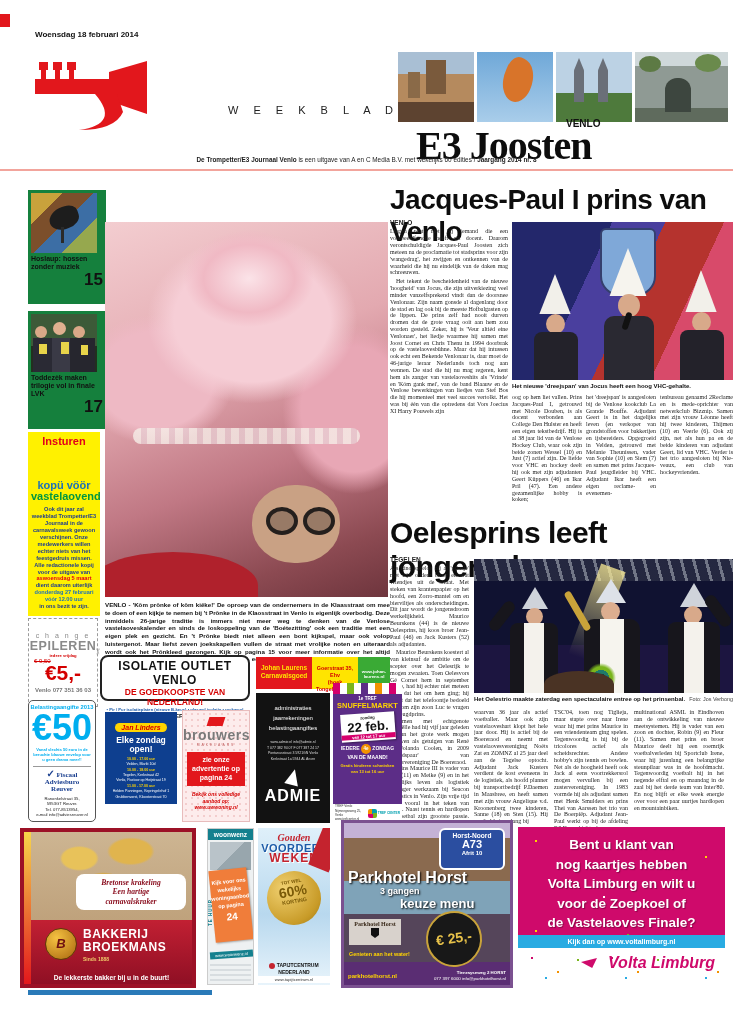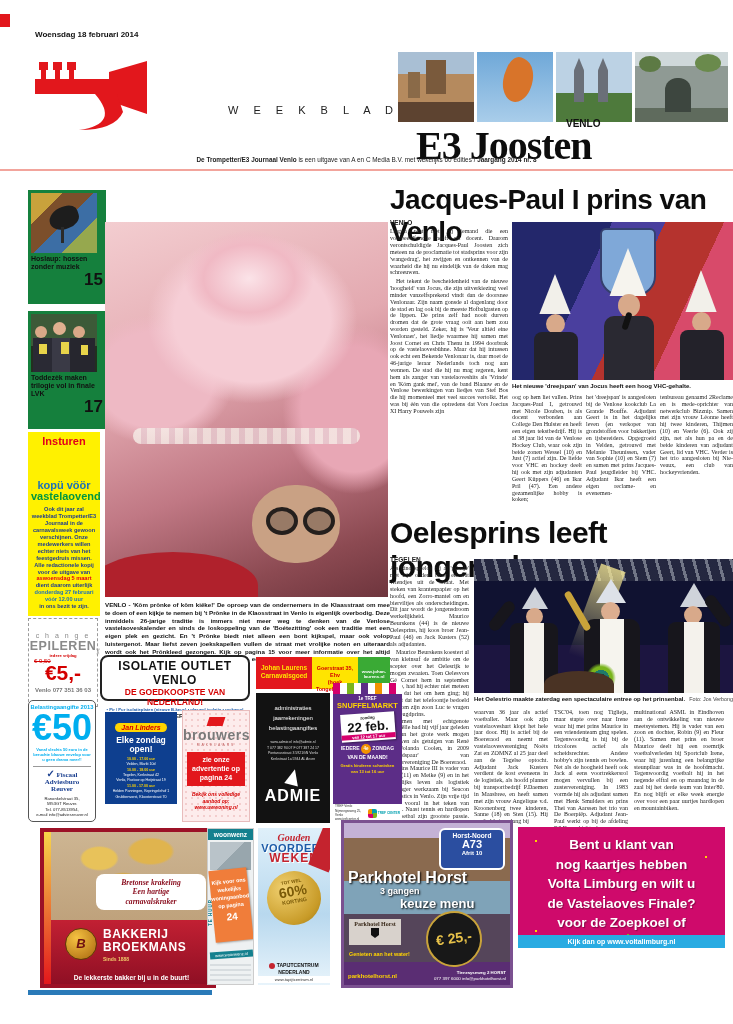--- a/index.html
+++ b/index.html
@@ -329,21 +329,21 @@
       <div class="mini" style="font-size:3.2px;text-align:left;color:#333;line-height:1.4;flex:1;">
         <span>TREF Venlo</span><br>
         <span>Nijmeegseweg 25, Venlo</span><br>
         <span>www.trefcenter.nl</span>
       </div>
       <div style="width:9px;height:9px;background:conic-gradient(#00a0b0 0 25%,#7ab51d 25% 50%,#d6006d 50% 75%,#f39200 75%);border-radius:2px;"></div>
       <div class="mini" style="font-size:3.2px;font-weight:bold;color:#00a0b0;margin-left:1px;">TREF CENTER</div>
     </div>
   </div>
 
-  <div class="abs adbox" style="left:40px;top:828px;width:176px;height:160px;border:4px solid #9c1126;background:#15803d;">
+  <div class="abs adbox" style="left:20px;top:828px;width:176px;height:160px;border:4px solid #9c1126;background:#15803d;">
     <div class="shape" style="left:0;top:0;bottom:0;width:7px;background:linear-gradient(180deg,#f7d74a,#e2171c);"></div>
     <div class="shape" style="left:7px;top:0;right:0;height:88px;background:
       radial-gradient(28px 18px at 30% 30%,#e8c25a 0 60%,rgba(0,0,0,0) 70%),
       radial-gradient(34px 20px at 62% 22%,#e0b44e 0 60%,rgba(0,0,0,0) 70%),
       radial-gradient(30px 18px at 45% 60%,#d8a83e 0 60%,rgba(0,0,0,0) 70%),
       linear-gradient(180deg,#cdb592,#bfa27c);"></div>
     <div class="shape serif" style="right:6px;top:42px;width:104px;background:#fff;border-radius:8px;padding:4px 3px;text-align:center;font-style:italic;font-weight:bold;color:#8b1020;font-size:7.6px;line-height:1.25;">
       <span>Bretonse krakeling</span><br>
       <span>Een hartige</span><br>
       <span>carnavalskraker</span>
@@ -425,19 +425,27 @@
       radial-gradient(3px 3px at 18px 14px,#ffd400 50%,transparent 52%),
       radial-gradient(3px 3px at 56px 38px,#29abe2 50%,transparent 52%),
       radial-gradient(3px 3px at 110px 18px,#7ab51d 50%,transparent 52%),
       radial-gradient(3px 3px at 160px 56px,#f39200 50%,transparent 52%),
       radial-gradient(2px 2px at 86px 70px,#fff 50%,transparent 52%),
       radial-gradient(2px 2px at 188px 30px,#ffd400 50%,transparent 52%);
       background-size:200px 90px;color:#fff;text-align:center;font-weight:bold;font-size:13.5px;line-height:1.45;padding-top:8px;box-sizing:border-box;text-shadow:1px 1px 1px rgba(0,0,0,0.35);">
       <div>Bent u klant van</div>
       <div>nog kaartjes hebben</div>
       <div>Volta Limburg en wilt u</div>
+      <div>voor de Zoepkoel of</div>
       <div>de Vastelaoves Finale?</div>
-      <div>voor de Zoepkoel of</div>
     </div>
     <div style="position:absolute;left:0;right:0;top:108px;height:13px;background:#29abe2;color:#fff;font-size:7px;font-weight:bold;text-align:center;line-height:13px;">Kijk dan op www.voltalimburg.nl</div>
+    <div style="position:absolute;left:0;right:0;bottom:0;height:37px;background-image:
+      radial-gradient(2px 2px at 14px 10px,#cf0a6b 50%,transparent 52%),
+      radial-gradient(2px 2px at 40px 24px,#f39200 50%,transparent 52%),
+      radial-gradient(2px 2px at 28px 30px,#29abe2 50%,transparent 52%),
+      radial-gradient(2px 2px at 60px 12px,#7ab51d 50%,transparent 52%);background-size:80px 37px;background-repeat:repeat-x;">
+      <div style="position:absolute;right:128px;top:10px;width:16px;height:10px;background:#cf0a6b;clip-path:polygon(0 40%,100% 0,70% 100%);"></div>
+      <div style="position:absolute;right:10px;top:6px;font-size:16px;font-weight:bold;font-style:italic;color:#cf0a6b;">Volta Limburg</div>
+    </div>
   </div>
 
 </div>
 
 </body></html>

